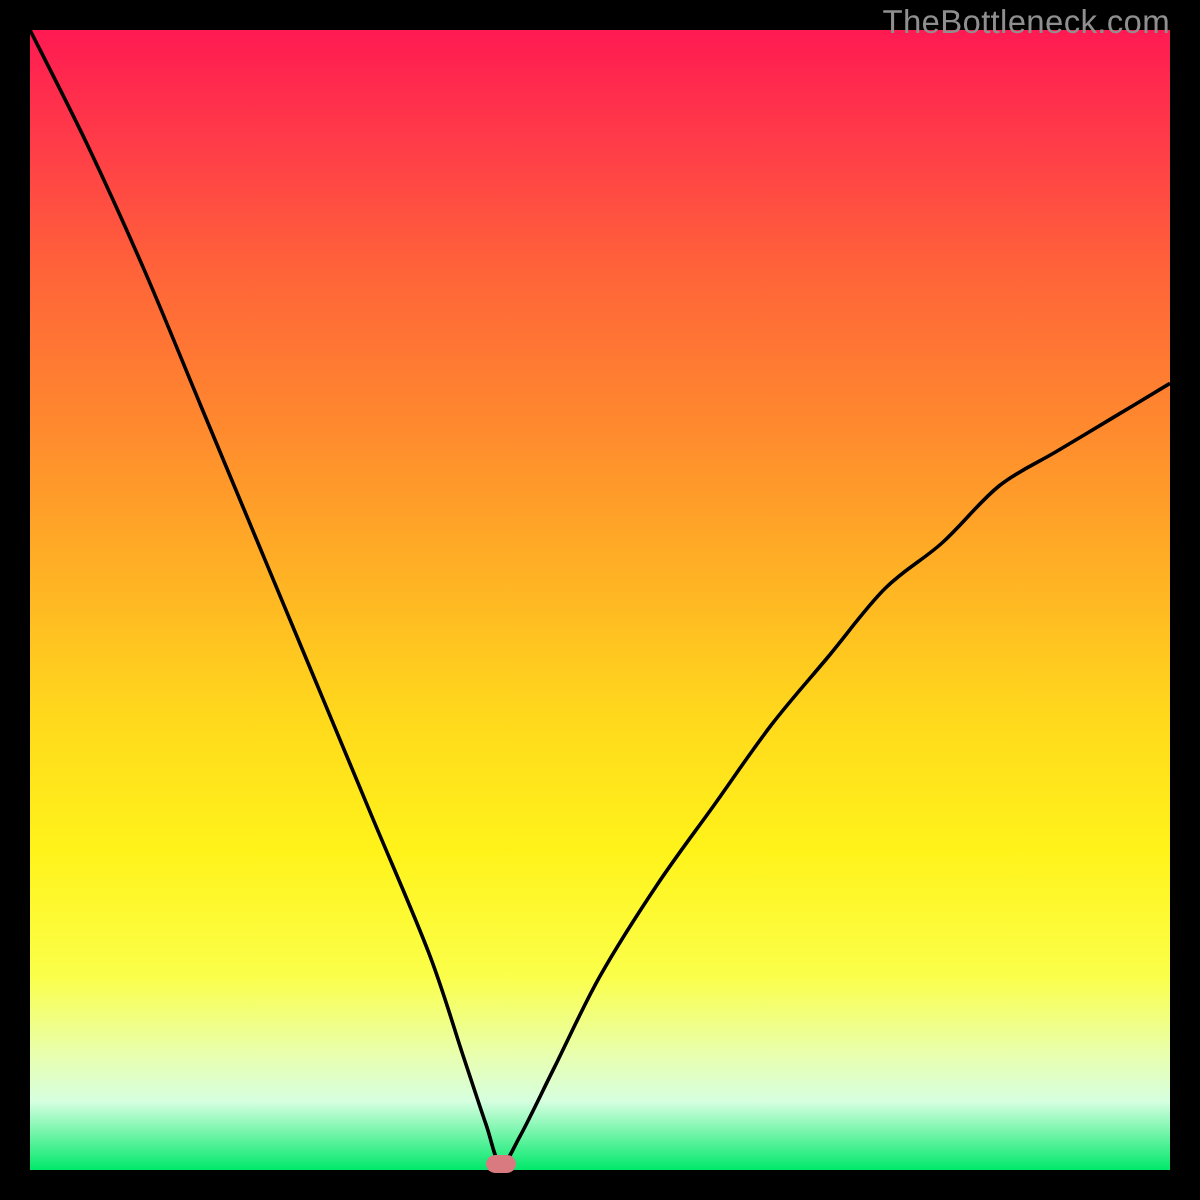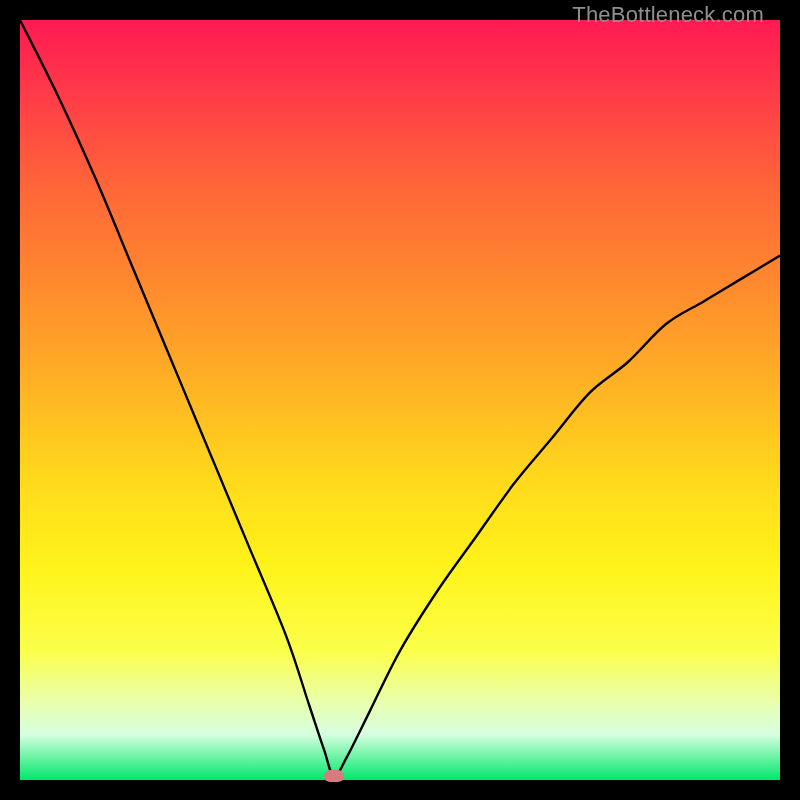--- a/index.html
+++ b/index.html
@@ -28,21 +28,21 @@
       #fff31a 72%,
       #fbff4a 83%,
       #e8ffb0 90%,
       #d6ffe0 94%,
       #00e86a 100%
     );
   }
   .watermark {
     position: absolute;
     top: 2px;
-    right: 36px;
+    right: 20px;
     color: #8f8f8f;
     font-size: 22px;
     letter-spacing: 0.2px;
     z-index: 5;
   }
   svg.curve {
     position: absolute;
     left: 20px;
     top: 20px;
     width: 760px;

